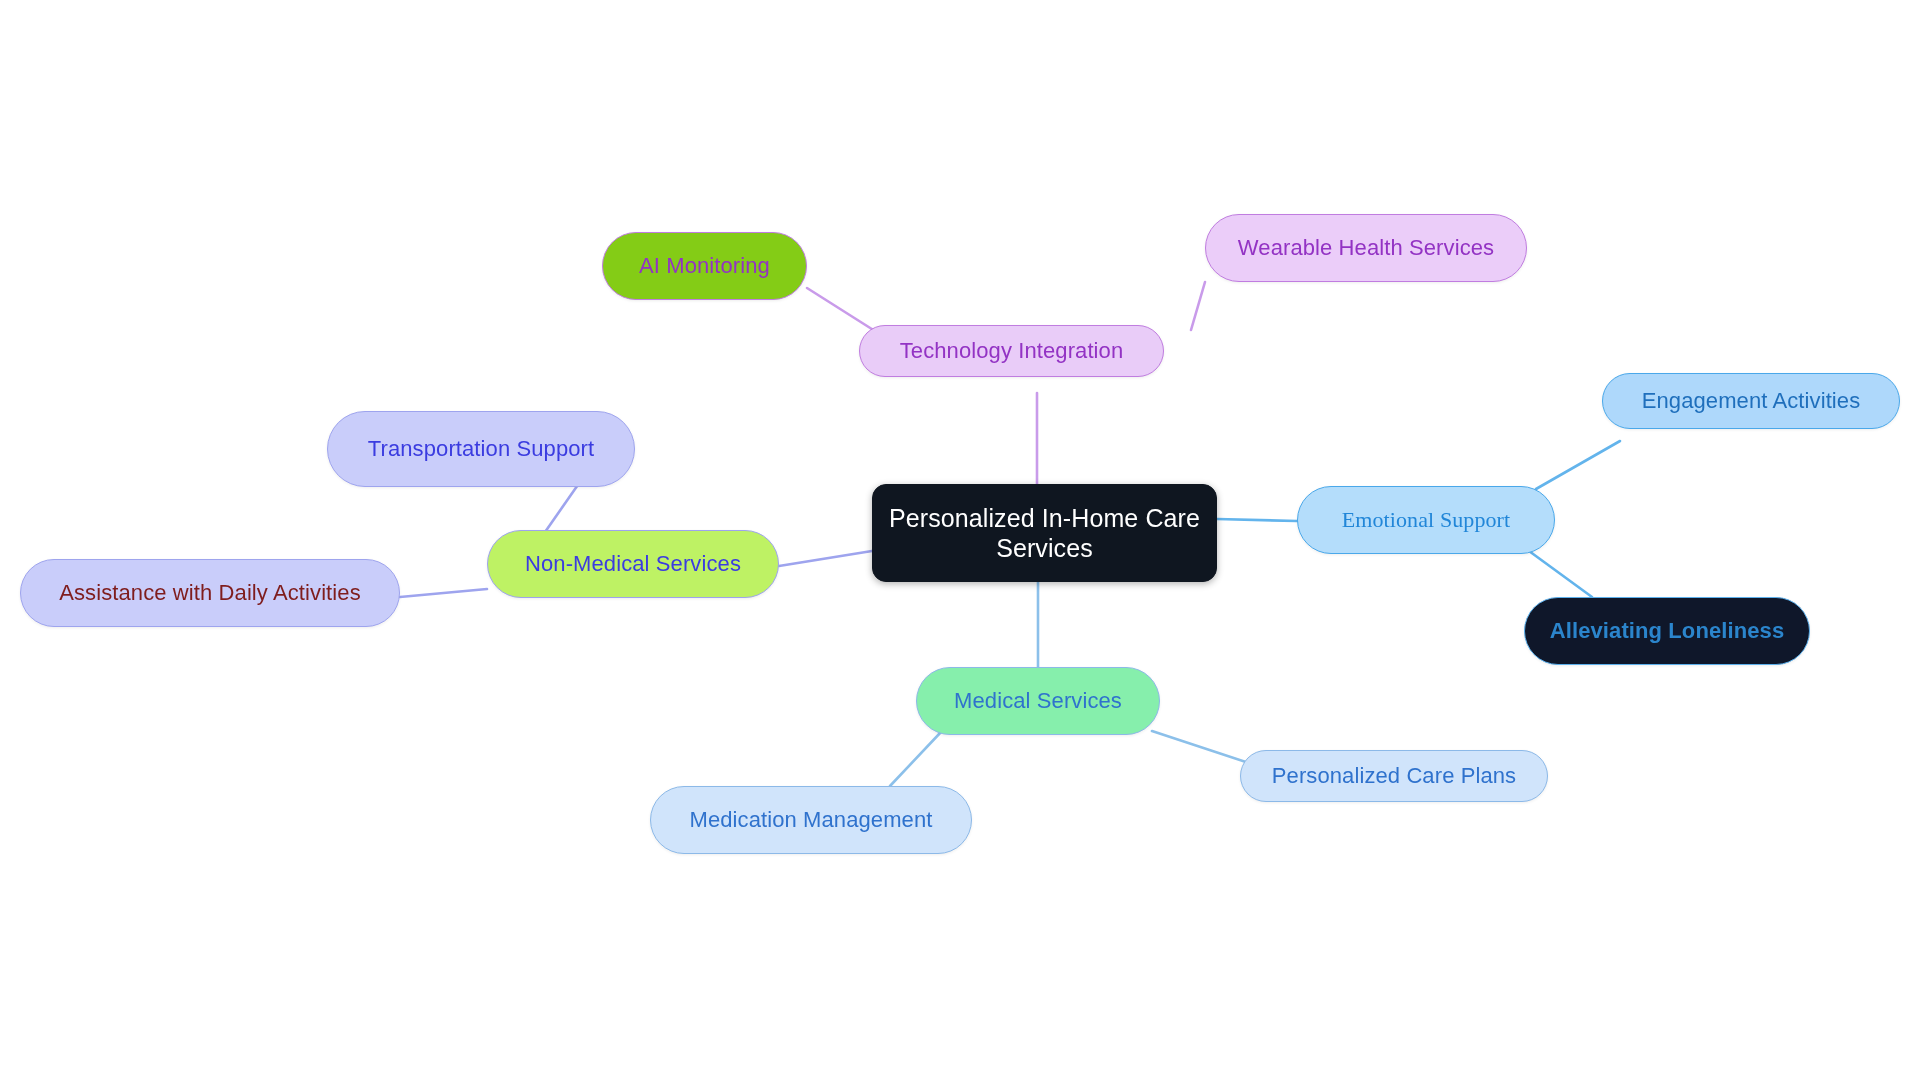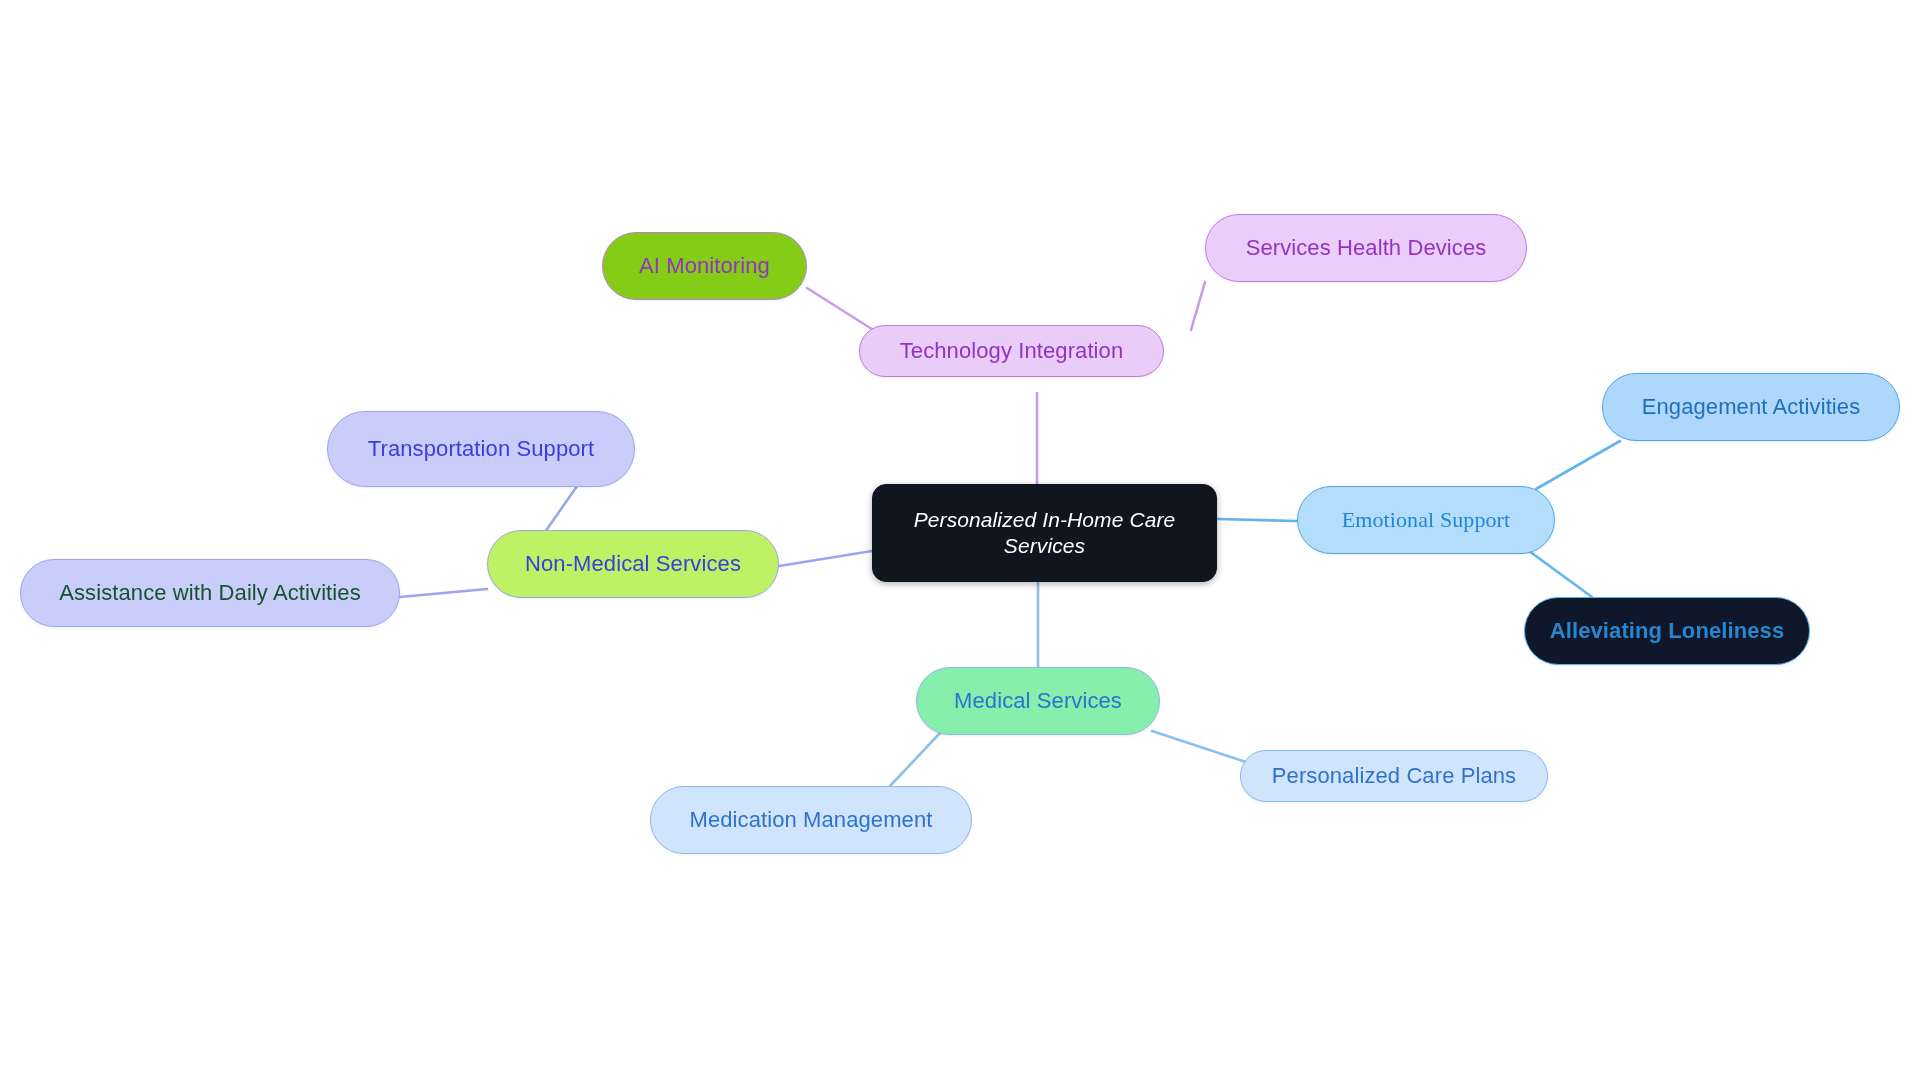--- a/index.html
+++ b/index.html
@@ -37,23 +37,22 @@
     border-style: solid;
     border-width: 1.6px;
     white-space: pre;
     line-height: 1.22;
     letter-spacing: 0.1px;
   }
   .node-root {
     border-radius: 14px;
     border-width: 1px;
     box-shadow: 0 2px 7px rgba(0,0,0,0.30);
-    font-size: 21px;
+    font-size: 25px;
     padding: 0 16px;
-    font-style: italic;
   }
   .node-branch, .node-leaf {
     border-radius: 999px;
     font-size: 22px;
     padding: 0 22px;
     box-shadow: 0 1px 3px rgba(0,0,0,0.07);
   }
 </style>
 </head>
 <body style="background: rgb(255, 255, 255);">
@@ -71,24 +70,24 @@
       <line x1="1152" y1="731" x2="1258" y2="766" stroke="#8cc0ea" stroke-width="2.6" stroke-linecap="round"></line>
       <line x1="872" y1="551" x2="779" y2="566" stroke="#9ea4ee" stroke-width="2.6" stroke-linecap="round"></line>
       <line x1="536" y1="545" x2="582" y2="479" stroke="#9ea4ee" stroke-width="2.6" stroke-linecap="round"></line>
       <line x1="487" y1="589" x2="400" y2="597" stroke="#9ea4ee" stroke-width="2.6" stroke-linecap="round"></line>
     </svg>
   <div id="node-layer">
       <div class="node node-root" style="left: 872px; top: 484px; width: 345px; height: 98px; background: rgb(15, 22, 32); border-color: rgb(15, 22, 32); color: rgb(255, 255, 255);">Personalized In-Home Care
 Services</div>
       <div class="node node-branch" style="left: 859px; top: 325px; width: 305px; height: 52px; background: rgb(233, 204, 248); border-color: rgb(192, 125, 224); color: rgb(147, 51, 196);">Technology Integration</div>
       <div class="node node-leaf" style="left: 602px; top: 232px; width: 205px; height: 68px; background: #84cc16; border-color: rgb(192, 125, 224); color: rgb(147, 51, 196);">AI Monitoring</div>
-      <div class="node node-leaf" style="left: 1205px; top: 214px; width: 322px; height: 68px; background: rgb(235, 205, 249); border-color: rgb(192, 125, 224); color: rgb(147, 51, 196);">Services Health Devices</div>
+      <div class="node node-leaf" style="left: 1205px; top: 214px; width: 322px; height: 68px; background: rgb(235, 205, 249); border-color: rgb(192, 125, 224); color: rgb(147, 51, 196);">Wearable Health Services</div>
       <div class="node node-branch" style="left: 1297px; top: 486px; width: 258px; height: 68px; background: rgb(180, 221, 251); border-color: rgb(74, 168, 234); color: rgb(33, 134, 216); font-family: Liberation Serif, serif;">Emotional Support</div>
-      <div class="node node-leaf" style="left: 1602px; top: 373px; width: 298px; height: 68px; background: rgb(174, 216, 251); border-color: rgb(74, 168, 234); color: rgb(31, 111, 188);">Engagement Activities</div>
+      <div class="node node-leaf" style="left: 1602px; top: 373px; width: 298px; height: 56px; background: rgb(174, 216, 251); border-color: rgb(74, 168, 234); color: rgb(31, 111, 188);">Engagement Activities</div>
       <div class="node node-leaf" style="left: 1524px; top: 597px; width: 286px; height: 68px; background: #0f172a; border-color: rgb(92, 176, 236); color: rgb(43, 133, 204); font-weight: bold;">Alleviating Loneliness</div>
       <div class="node node-branch" style="left: 916px; top: 667px; width: 244px; height: 68px; background: #86efac; border-color: rgb(140, 185, 232); color: rgb(47, 114, 205);">Medical Services</div>
       <div class="node node-leaf" style="left: 650px; top: 786px; width: 322px; height: 68px; background: rgb(208, 228, 251); border-color: rgb(140, 185, 232); color: rgb(47, 114, 205);">Medication Management</div>
       <div class="node node-leaf" style="left: 1240px; top: 750px; width: 308px; height: 52px; background: rgb(208, 228, 251); border-color: rgb(140, 185, 232); color: rgb(47, 114, 205);">Personalized Care Plans</div>
       <div class="node node-branch" style="left: 487px; top: 530px; width: 292px; height: 68px; background: #bef264; border-color: rgb(158, 164, 238); color: rgb(59, 60, 224);">Non-Medical Services</div>
       <div class="node node-leaf" style="left: 327px; top: 411px; width: 308px; height: 76px; background: rgb(201, 205, 250); border-color: rgb(158, 164, 238); color: rgb(59, 60, 224);">Transportation Support</div>
-      <div class="node node-leaf" style="left: 20px; top: 559px; width: 380px; height: 68px; background: rgb(201, 205, 250); border-color: rgb(158, 164, 238); color: #14532d;">Assistance with Daily Activities</div>
+      <div class="node node-leaf" style="left: 20px; top: 559px; width: 380px; height: 68px; background: rgb(201, 205, 250); border-color: rgb(158, 164, 238); color: #7f1d1d;">Assistance with Daily Activities</div>
     </div>
 </div>
 
 </body></html>

